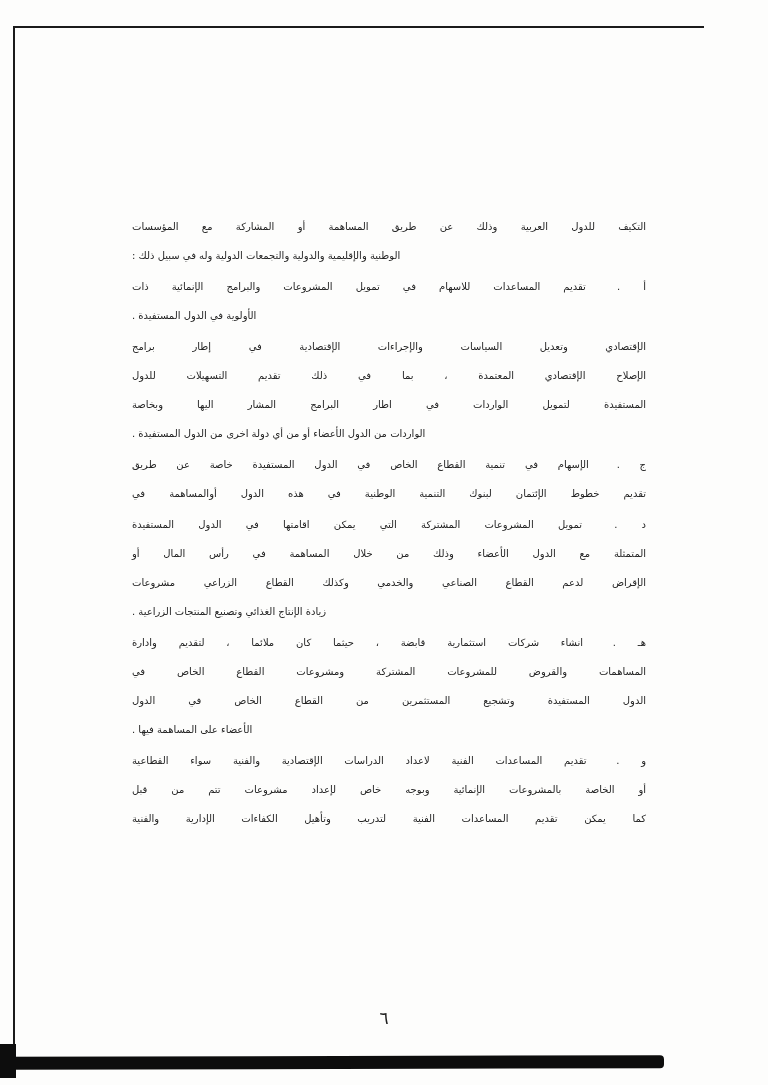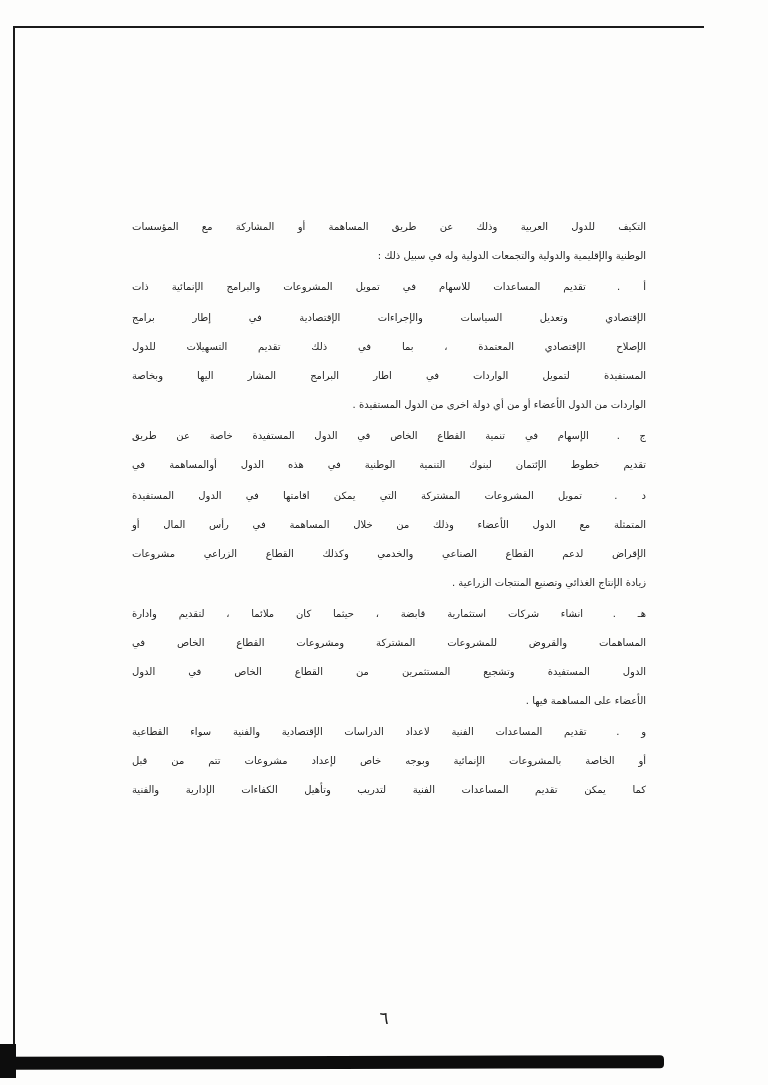--- a/index.html
+++ b/index.html
@@ -53,21 +53,21 @@
     direction: rtl;
     font-size: 10px;
     line-height: 29px;
     letter-spacing: 0.1px;
   }
   .para, .item {
     margin: 0 0 2px 0;
   }
   .line {
     display: block;
-    text-align: right;
+    text-align: left;
   }
   .line.j {
     text-align: justify;
     text-align-last: justify;
   }
   .marker {
     white-space: nowrap;
     margin-left: 8px;
   }
   .page-number {
@@ -91,20 +91,21 @@
 
   <div class="text-block" dir="rtl">
 
     <div class="para">
       <span class="line j">التكيف للدول العربية وذلك عن طريق المساهمة أو المشاركة مع المؤسسات</span>
       <span class="line">الوطنية والإقليمية والدولية والتجمعات الدولية وله في سبيل ذلك :</span>
     </div>
 
     <div class="item">
       <span class="line j"><span class="marker">أ .</span> <span>تقديم المساعدات للاسهام في تمويل المشروعات والبرامج الإنمائية ذات</span></span>
+      <span class="line">الأولوية في الدول المستفيدة .</span>
     </div>
 
     <div class="item">
       <span class="line j">الإقتصادي وتعديل السياسات والإجراءات الإقتصادية في إطار برامج</span>
       <span class="line j">الإصلاح الإقتصادي المعتمدة ، بما في ذلك تقديم التسهيلات للدول</span>
       <span class="line j">المستفيدة لتمويل الواردات في اطار البرامج المشار اليها وبخاصة</span>
       <span class="line">الواردات من الدول الأعضاء أو من أي دولة اخرى من الدول المستفيدة .</span>
     </div>
 
     <div class="item">

